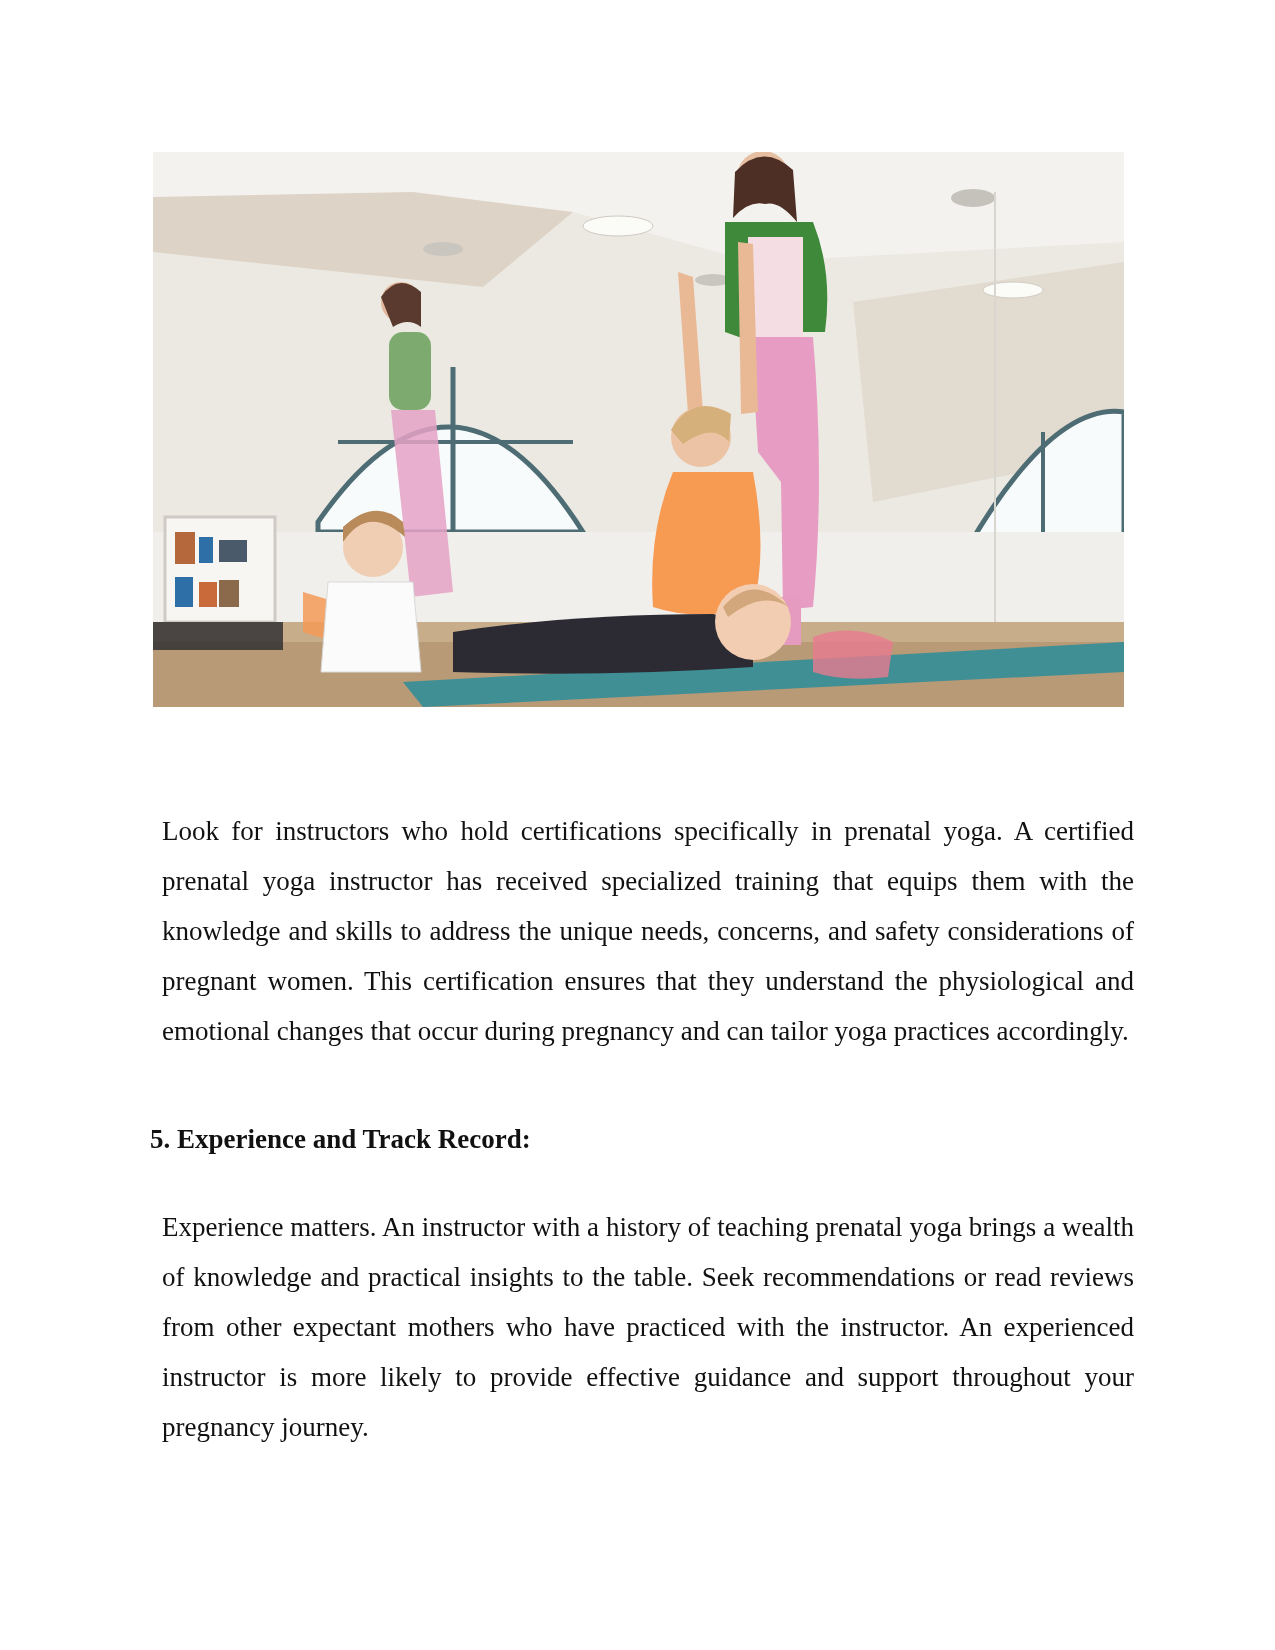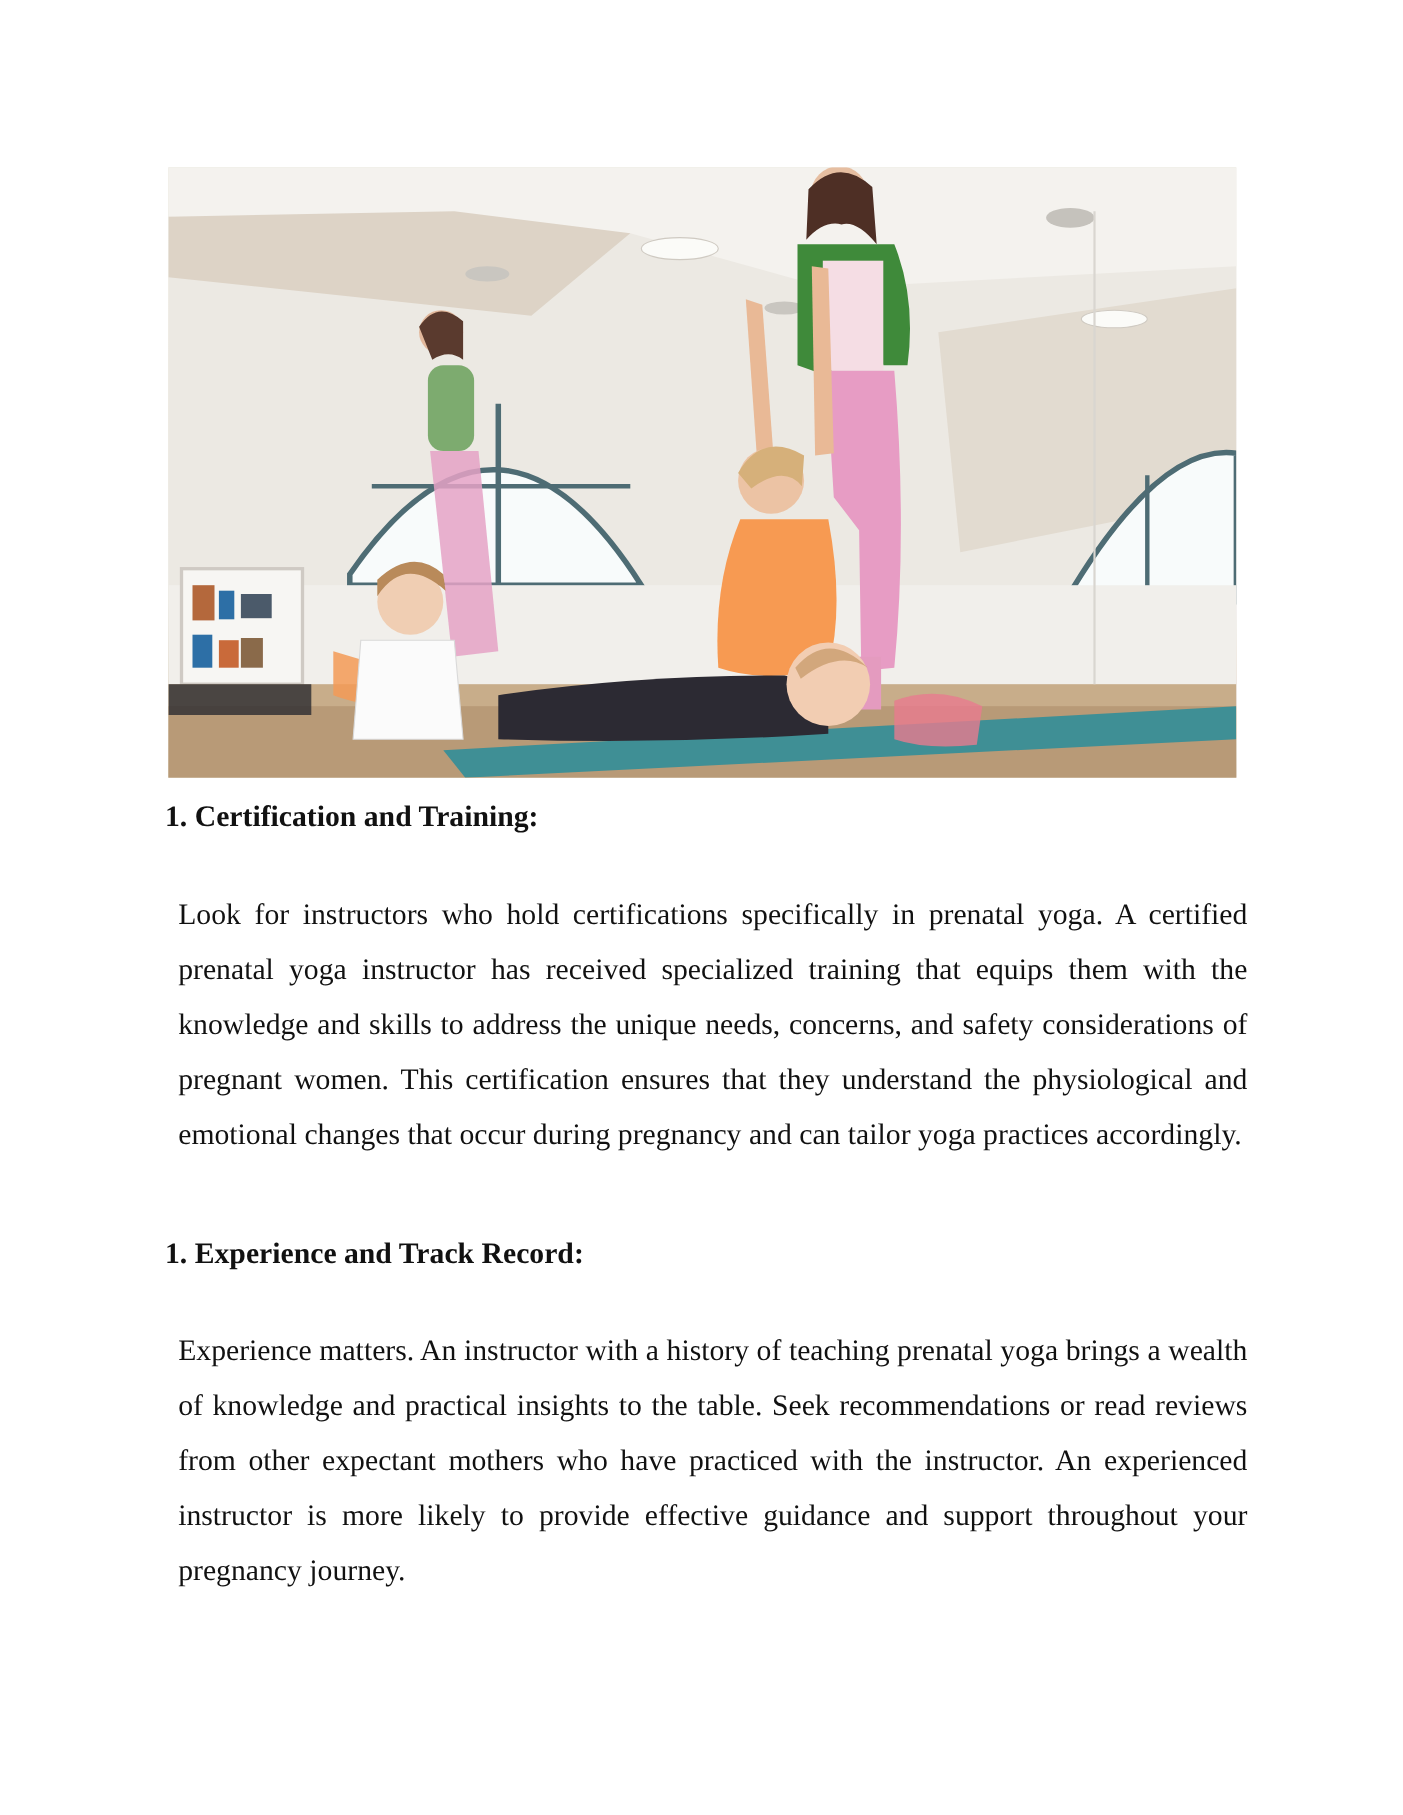--- a/index.html
+++ b/index.html
@@ -81,19 +81,18 @@
       <path d="M175,430 L260,430 L268,520 L168,520 Z" fill="#fbfbfb" stroke="#d9d9d9"></path>
 
       <circle cx="600" cy="470" r="38" fill="#f2cdb2"></circle>
       <path d="M570,455 Q600,420 636,455 Q610,438 575,465 Z" fill="#d2a77c"></path>
       <path d="M660,485 Q700,470 740,490 L735,525 Q690,530 660,520 Z" fill="#e97b8e" opacity="0.8"></path>
 
       <line x1="842" y1="40" x2="842" y2="470" stroke="#d9d6d0" stroke-width="2"></line>
     </svg>
   </div>
 
-  <h2 class="heading" style="top:726px;">1. Certification and Training:</h2>
   <p class="para" style="top:794px;">Look for instructors who hold certifications specifically in prenatal yoga. A certified prenatal yoga instructor has received specialized training that equips them with the knowledge and skills to address the unique needs, concerns, and safety considerations of pregnant women. This certification ensures that they understand the physiological and emotional changes that occur during pregnancy and can tailor yoga practices accordingly.</p>
 
-  <h2 class="heading" style="top:1123px;">1. Experience and Track Record:</h2>
+  <h2 class="heading" style="top:1123px;">5. Experience and Track Record:</h2>
   <p class="para" style="top:1190px;">Experience matters. An instructor with a history of teaching prenatal yoga brings a wealth of knowledge and practical insights to the table. Seek recommendations or read reviews from other expectant mothers who have practiced with the instructor. An experienced instructor is more likely to provide effective guidance and support throughout your pregnancy journey.</p>
 
 </div>
 
 </body></html>

